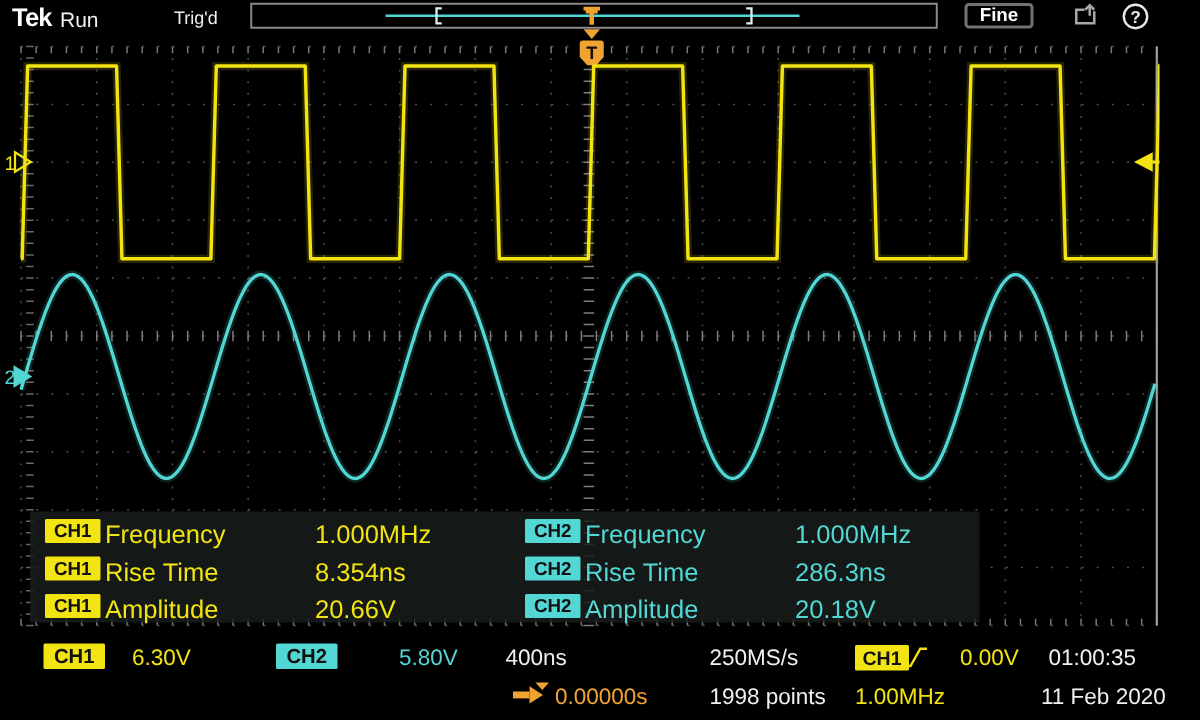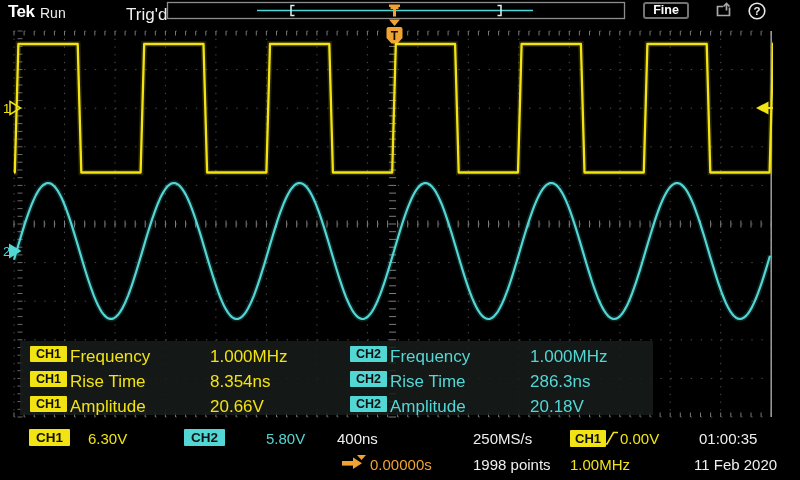--- a/index.html
+++ b/index.html
@@ -7,21 +7,21 @@
   }
   *{margin:0;padding:0;box-sizing:border-box;}
   body{background:#222;font-family:"Liberation Sans",sans-serif;}
   .screen{position:relative;width:800px;height:480px;background:#000;overflow:hidden;}
   .abs{position:absolute;}
   svg text{font-family:"Liberation Sans",sans-serif;}
 
   
   .logo{left:8px;top:2px;color:#fff;font-size:17px;font-weight:bold;letter-spacing:-.5px;}
   .acq{left:40px;top:5px;color:var(--white);font-size:14px;}
-  .trig{left:126px;top:5px;color:var(--white);font-size:17px;}
+  .trig{left:116px;top:5px;color:var(--white);font-size:12px;}
   .fine-btn{left:643px;top:2px;width:46px;height:17px;border:2px solid #737373;border-radius:3px;
     color:#fff;font-size:12.5px;font-weight:bold;text-align:center;line-height:13px;background:#000;}
   .icon-slot{top:1px;}
 
   
   .meas-panel{left:20px;top:341px;width:633px;height:74px;background:rgba(24,28,26,.85);}
   .badge{position:absolute;font-size:12.5px;font-weight:bold;color:#111;padding:1px 6px;border-radius:1px;}
   .badge.y{background:var(--ch1);} .badge.c{background:var(--ch2);}
   .mlabel,.mvalue{position:absolute;font-size:17px;}
   .ch1t{color:var(--ch1);} .ch2t{color:var(--ch2);}
@@ -159,21 +159,21 @@
   <span class="abs sb-badge" style="left:29px;top:429px;background:var(--ch1)">CH1</span>
   <span class="abs sb yt" style="left:88px;top:430px">6.30V</span>
   <span class="abs sb-badge" style="left:184px;top:429px;background:var(--ch2)">CH2</span>
   <span class="abs sb ct" style="left:243px;top:430px">5.80V</span>
   <span class="abs sb wt" style="left:337px;top:430px">400ns</span>
   <span class="abs sb wt" style="left:473px;top:430px">250MS/s</span>
   <span class="abs sb-badge" style="left:570px;top:430px;background:var(--ch1);font-size:13px;padding:1px 5px">CH1</span>
   <svg class="abs" style="left:602px;top:430px" width="18" height="17">
     <polyline points="1,14 5,14 11.5,2.5 16,2.5" fill="none" stroke="var(--ch1)" stroke-width="1.6"></polyline>
   </svg>
-  <span class="abs sb yt" style="left:620px;top:430px">0.00V</span>
+  <span class="abs sb yt" style="left:640px;top:430px">0.00V</span>
   <span class="abs sb wt" style="left:699px;top:430px">01:00:35</span>
 
   <svg class="abs" style="left:340px;top:454px" width="27" height="17">
     <polygon points="17,1 26,1 21.5,6" fill="var(--orange)"></polygon>
     <rect x="2" y="7" width="11" height="4.6" fill="var(--orange)"></rect>
     <polygon points="13,3.5 22,9.3 13,15" fill="var(--orange)"></polygon>
   </svg>
   <span class="abs sb ot" style="left:370px;top:456px">0.00000s</span>
   <span class="abs sb wt" style="left:473px;top:456px">1998 points</span>
   <span class="abs sb yt" style="left:570px;top:456px">1.00MHz</span>

